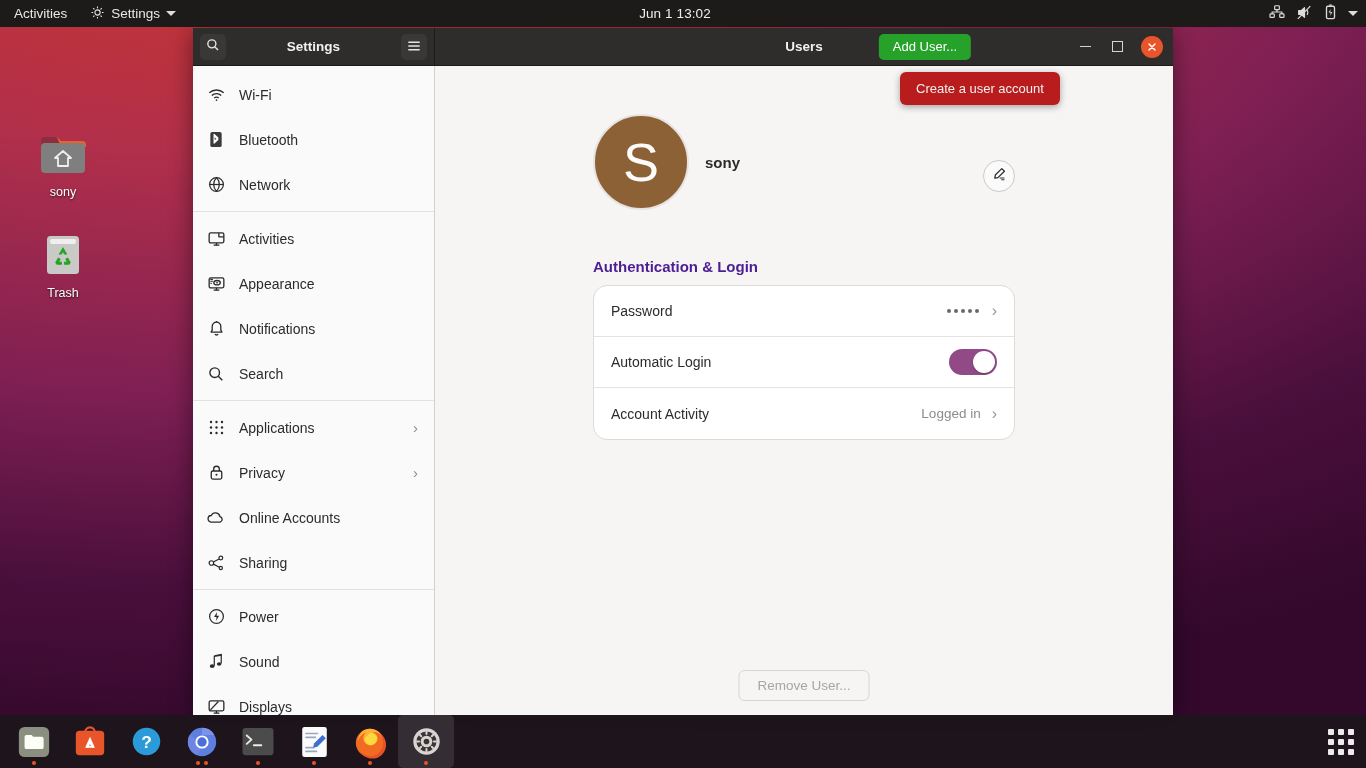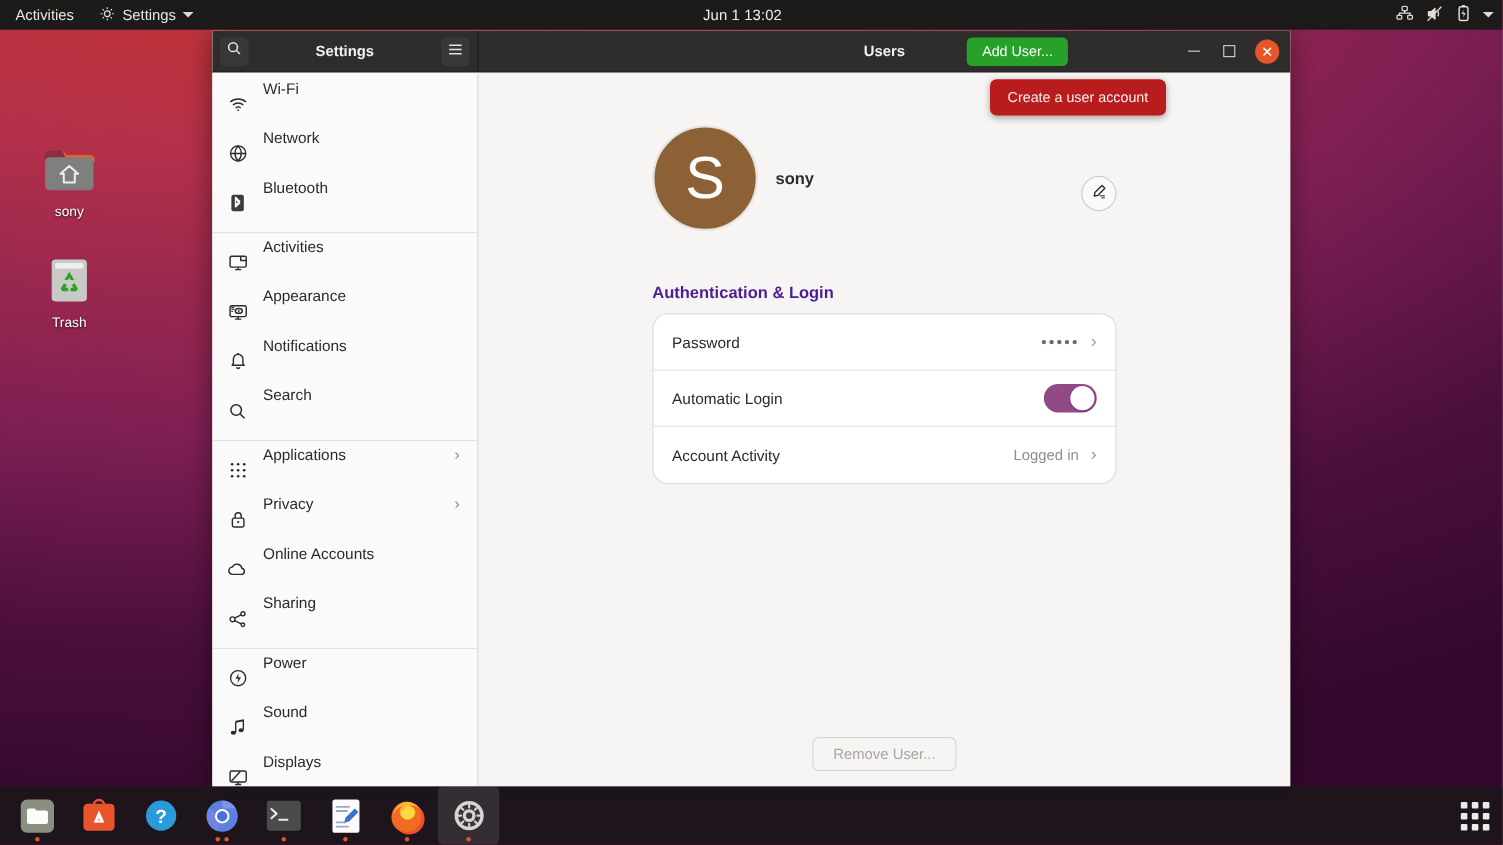--- a/index.html
+++ b/index.html
@@ -131,21 +131,21 @@
   
   #wbody { display: flex; height: 649px; }
   #sidebar {
     width: 242px; flex: none;
     background: #fafafa;
     border-right: 1px solid #d4d0cc;
     padding-top: 6px;
     overflow: hidden;
   }
   .side-item {
-    height: 45px; display: flex; 
+    height: 45px; display: flex; align-items: center;
     padding: 0 16px 0 14px; gap: 14px;
     color: #2b2b2b; font-size: 14px;
   }
   .side-item .ico { width: 18px; display: flex; align-items: center; justify-content: center; flex: none; }
   .side-item .txt { flex: 1; }
   .side-item .chev { color: #8d8d8d; font-size: 15px; }
   .side-sep { height: 1px; background: #e3e0dd; margin: 4px 0; }
 
   #content {
     flex: 1; background: #f6f5f4; position: relative;
@@ -360,37 +360,37 @@
             <path d="M4 7.5c1.4-1.3 3.1-2 5-2s3.6.7 5 2"></path>
             <path d="M6.6 10.3c.7-.6 1.5-1 2.4-1s1.7.4 2.4 1"></path>
             <circle cx="9" cy="12.4" r=".9" fill="#2b2b2b" stroke="none"></circle>
           </svg>
         </span>
         <span class="txt">Wi-Fi</span>
       </div>
 
       <div class="side-item">
         <span class="ico">
+          <svg width="16" height="17" viewBox="0 0 16 18">
+            <rect x="2" y="1" width="12" height="16" rx="2" fill="#3b3b3b"></rect>
+            <path d="M6 5.2l4 3.8-4 3.8V3.6l4 3.8-4 3.8" fill="none" stroke="#fff" stroke-width="1.3" stroke-linejoin="round"></path>
+          </svg>
+        </span>
+        <span class="txt">Bluetooth</span>
+      </div>
+
+      <div class="side-item">
+        <span class="ico">
           <svg width="17" height="17" viewBox="0 0 18 18" fill="none" stroke="#2b2b2b" stroke-width="1.3">
             <circle cx="9" cy="9" r="7.3"></circle>
             <path d="M9 1.7c2 2.1 3 4.6 3 7.3s-1 5.2-3 7.3c-2-2.1-3-4.6-3-7.3s1-5.2 3-7.3z"></path>
             <path d="M1.9 9h14.2"></path>
           </svg>
         </span>
         <span class="txt">Network</span>
-      </div>
-
-      <div class="side-item">
-        <span class="ico">
-          <svg width="16" height="17" viewBox="0 0 16 18">
-            <rect x="2" y="1" width="12" height="16" rx="2" fill="#3b3b3b"></rect>
-            <path d="M6 5.2l4 3.8-4 3.8V3.6l4 3.8-4 3.8" fill="none" stroke="#fff" stroke-width="1.3" stroke-linejoin="round"></path>
-          </svg>
-        </span>
-        <span class="txt">Bluetooth</span>
       </div>
 
       <div class="side-sep"></div>
 
       <div class="side-item">
         <span class="ico">
           <svg width="17" height="16" viewBox="0 0 18 17" fill="none" stroke="#2b2b2b" stroke-width="1.4">
             <rect x="1.2" y="2" width="15.6" height="10.6" rx="1.6"></rect>
             <path d="M6 15h6"></path>
               <path d="M9 12.6V15"></path>

